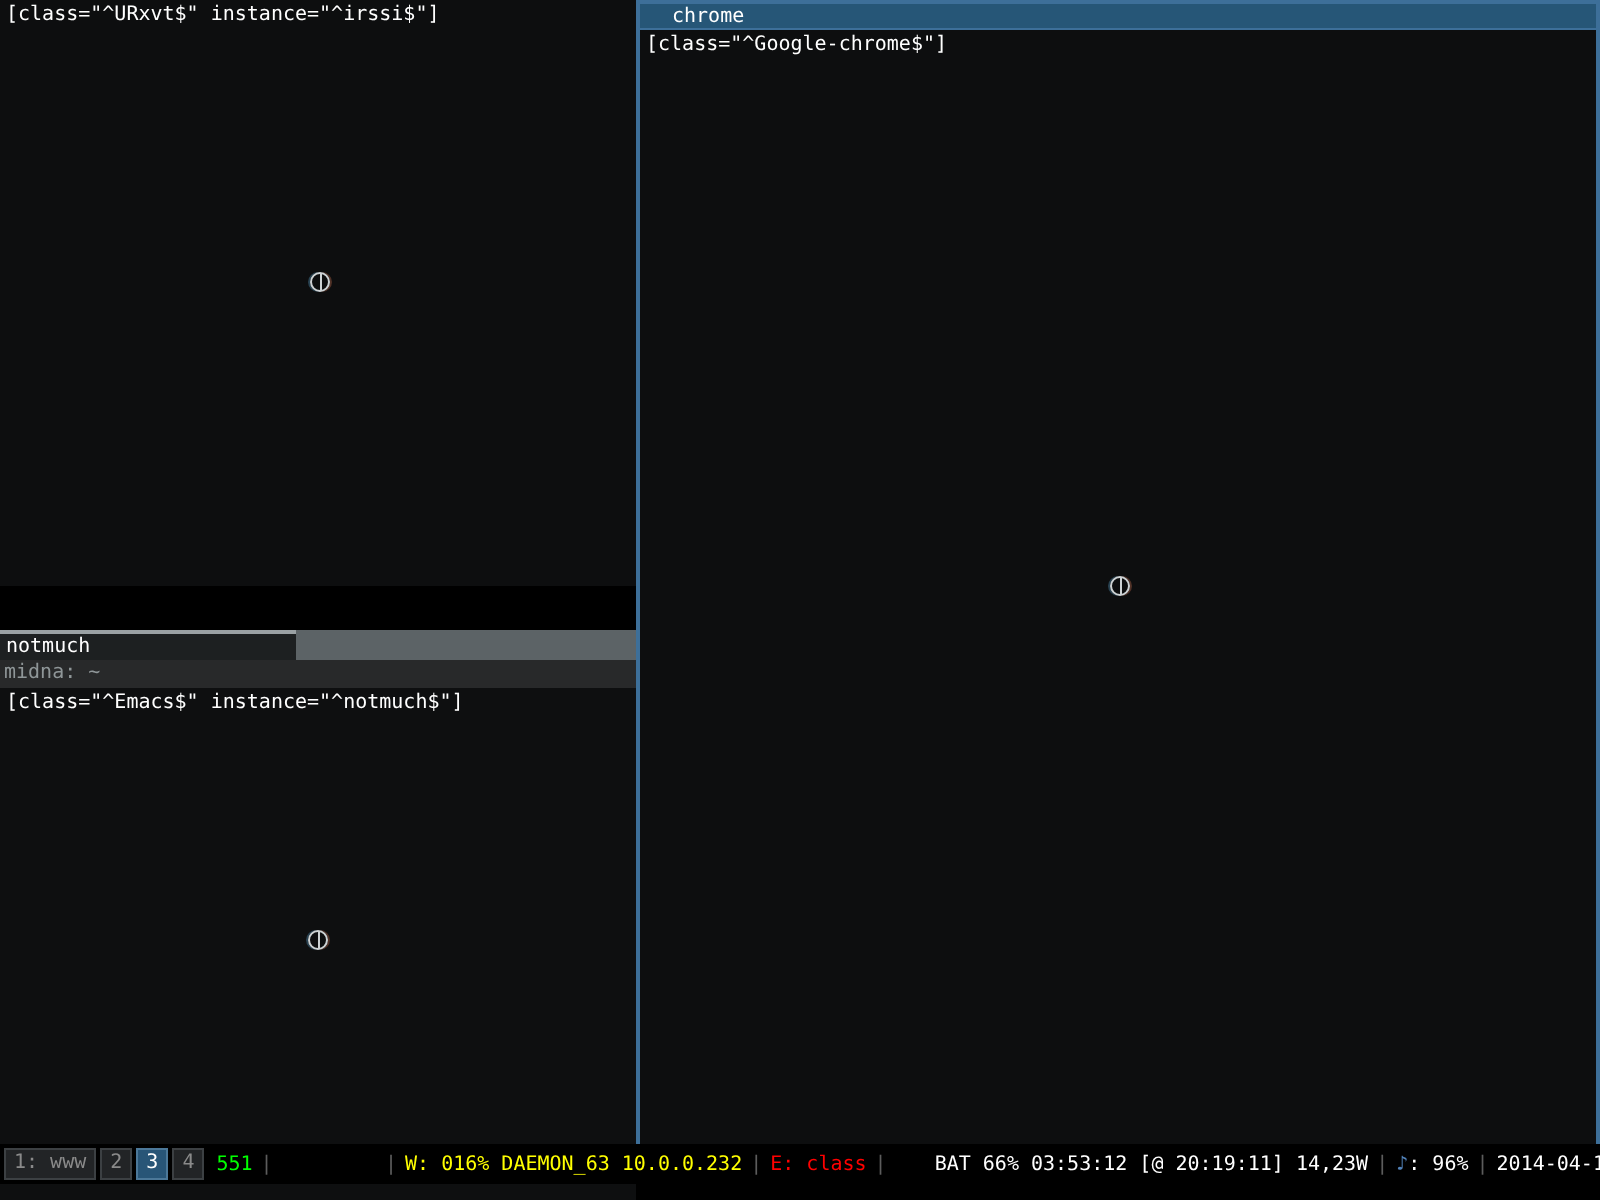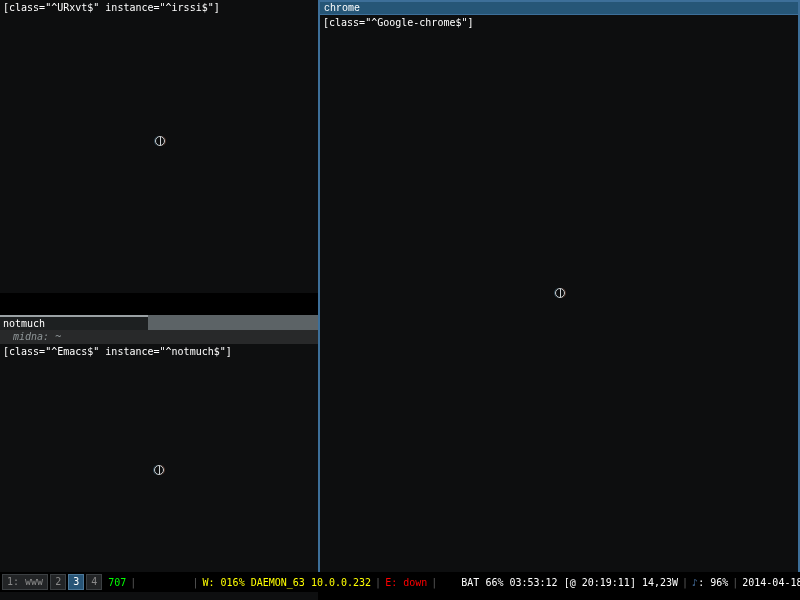--- a/index.html
+++ b/index.html
@@ -28,34 +28,33 @@
   
   .stack { position:absolute; left:0; top:293px; width:318px; height:287px; background:#0e0f10;margin-top:22px; }
   .row-notmuch { display:flex; height:15px; }
   .tab-notmuch {
     width:148px; background:#1d2021; color:#ffffff;
     border-top:2px solid #9aa1a4; line-height:13px; padding-left:3px;
   }
   .row-fill { flex:1; background:#5c6366; }
   .row-midna {
     height:14px; background:#28292a; color:#8f9698;
-    line-height:14px; padding-left:13px;font-style:italic;
+    line-height:14px; padding-left:2px;
   }
   .stack-content { position:relative; height:258px; background:#0e0f10; }
   
   .win-chrome {
     position:absolute; left:318px; top:0; width:482px; height:580px;
     border:2px solid #3d6f99; background:#0d0e0f;
     display:flex; flex-direction:column;
   }
   .chrome-titlebar {
     height:13px; background:#265677; color:#ffffff;
-    line-height:13px; padding-left:4px;
+    line-height:13px; padding-left:16px;
     border-bottom:1px solid #3d6f99;
-    font-family:Liberation Mono, monospace;
   }
   .chrome-content { position:relative; flex:1; background:#0d0e0f; }
   
   .bar {
     position:absolute; left:0; top:572px; width:800px; height:20px;
     background:#000; display:flex; align-items:center; padding:0 2px;
     white-space:nowrap; overflow:hidden;
   }
   .ws {
     display:inline-block; padding:1px 4px; line-height:12px;
@@ -97,27 +96,27 @@
     </div>
   </div>
 
   <div class="bar">
     <span class="ws">1: www</span>
     <span class="ws">2</span>
     <span class="ws focused">3</span>
     <span class="ws">4</span>
 
     <span class="status">
-      <span class="item" style="color: rgb(0, 255, 0);">707</span>
+      <span class="item" style="color: rgb(0, 255, 0);">551</span>
       <span class="sep">|</span>
       <span class="item" style="color: rgb(255, 255, 255); margin-top: 36px;">16,4 GiB</span>
       <span class="sep">|</span>
       <span class="item" style="color: rgb(255, 255, 0);">W: 016% DAEMON_63 10.0.0.232</span>
       <span class="sep">|</span>
-      <span class="item" style="color: rgb(255, 0, 0);">E: down</span>
+      <span class="item" style="color: rgb(255, 0, 0);">E: class</span>
       <span class="sep">|</span>
       <span class="item" style="color: rgb(255, 255, 255); margin-left: 20px;">BAT 66% 03:53:12 [@ 20:19:11] 14,23W</span>
       <span class="sep">|</span>
       <span class="item" style="color: rgb(81, 129, 184);">♪</span>
       <span class="item" style="color: rgb(255, 255, 255);">: 96%</span>
       <span class="sep">|</span>
       <span class="item" style="color: rgb(255, 255, 255);">2014-04-18 16:</span>
     </span>
 
   </div>

